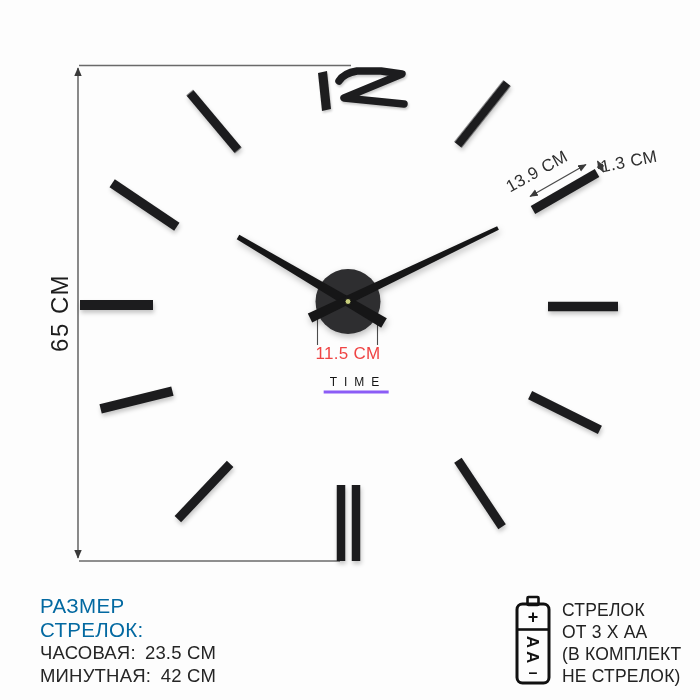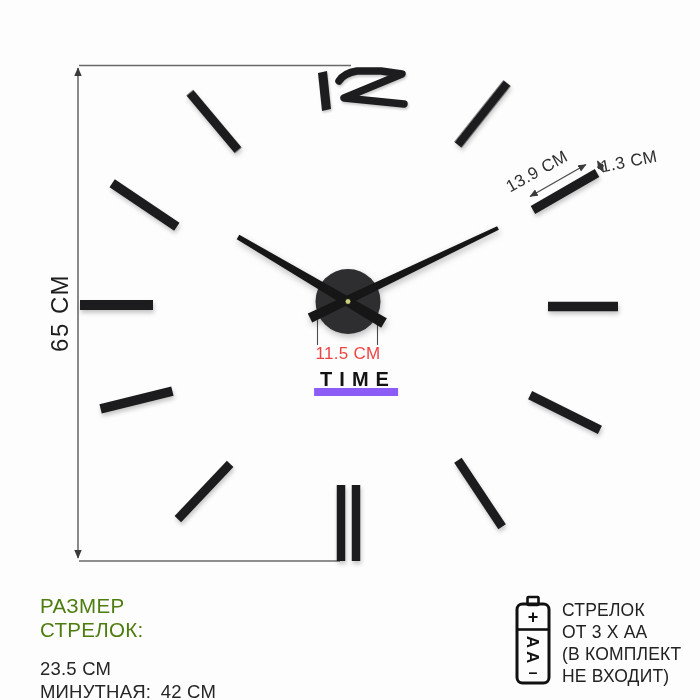--- a/index.html
+++ b/index.html
@@ -32,29 +32,29 @@
     transform:translate(-50%,-50%) rotate(-11deg);
     font-size:17px;letter-spacing:.5px;color:#2f2f2f;
   }
   .lbl-115{
     left:348px;top:354px;
     font-size:17px;letter-spacing:.3px;color:#ef4444;
   }
   .time-logo{
     position:absolute;left:356px;top:384px;
     transform:translate(-50%,-50%);
-    font-size:20px;font-weight:bold;letter-spacing:7px;
-    color:#131313;border-bottom:8px solid #8b5cf6;
+    font-size:12px;font-weight:normal;letter-spacing:7px;
+    color:#131313;border-bottom:3px solid #8b5cf6;
     padding:0 2px 1px 6px;line-height:15px;
   }
   .sizes-block{
     position:absolute;left:40px;top:594px;width:176px;
   }
   .sizes-title{
-    font-size:20.5px;letter-spacing:.3px;color:#4d7c0f;margin-bottom:16px;
+    font-size:20.5px;letter-spacing:.3px;color:#0369a1;margin-bottom:0;
   }
   .sizes-row{
     display:flex;justify-content:space-between;
     font-size:18.5px;line-height:22.5px;color:#262626;letter-spacing:.2px;
   }
   .battery-block{
     position:absolute;left:515px;top:595px;
     display:flex;align-items:flex-start;gap:11px;
   }
   .battery-lines{font-size:17.5px;line-height:22px;color:#222;letter-spacing:.2px;padding-top:4px;}
@@ -121,20 +121,21 @@
   <div class="lbl lbl-65">65 СМ</div>
   <div class="lbl lbl-139">13.9 СМ</div>
   <div class="lbl lbl-13">1.3 СМ</div>
   <div class="lbl lbl-115">11.5 СМ</div>
 
   <div class="time-logo">TIME</div>
 
   <div class="sizes-block">
     <div class="sizes-title">РАЗМЕР СТРЕЛОК:</div>
     <div class="sizes-row">
+      <span>ЧАСОВАЯ:</span>
       <span>23.5 СМ</span>
     </div>
     <div class="sizes-row">
       <span>МИНУТНАЯ:</span>
       <span>42 СМ</span>
     </div>
   </div>
 
   <div class="battery-block">
     <svg width="36" height="90" viewBox="0 0 36 90">
@@ -142,17 +143,17 @@
       <rect x="2" y="9" width="32" height="79" rx="5.5" fill="none" stroke="#111" stroke-width="3"></rect>
       <line x1="3" y1="34.5" x2="33" y2="34.5" stroke="#111" stroke-width="2.6"></line>
       <text x="18" y="28" text-anchor="middle" font-size="18" font-weight="bold" fill="#111">+</text>
       <text transform="rotate(90 18 56)" x="18" y="62" text-anchor="middle" font-size="17" font-weight="bold" letter-spacing="3" fill="#111">АА</text>
       <text x="18" y="83" text-anchor="middle" font-size="16" font-weight="bold" fill="#111">–</text>
     </svg>
     <div class="battery-lines">
       <div>СТРЕЛОК</div>
       <div>ОТ 3 Х АА</div>
       <div>(В КОМПЛЕКТ</div>
-      <div>НЕ ВХОДИТ)</div>
+      <div>НЕ СТРЕЛОК)</div>
     </div>
   </div>
 
 </div>
 
 </body></html>

